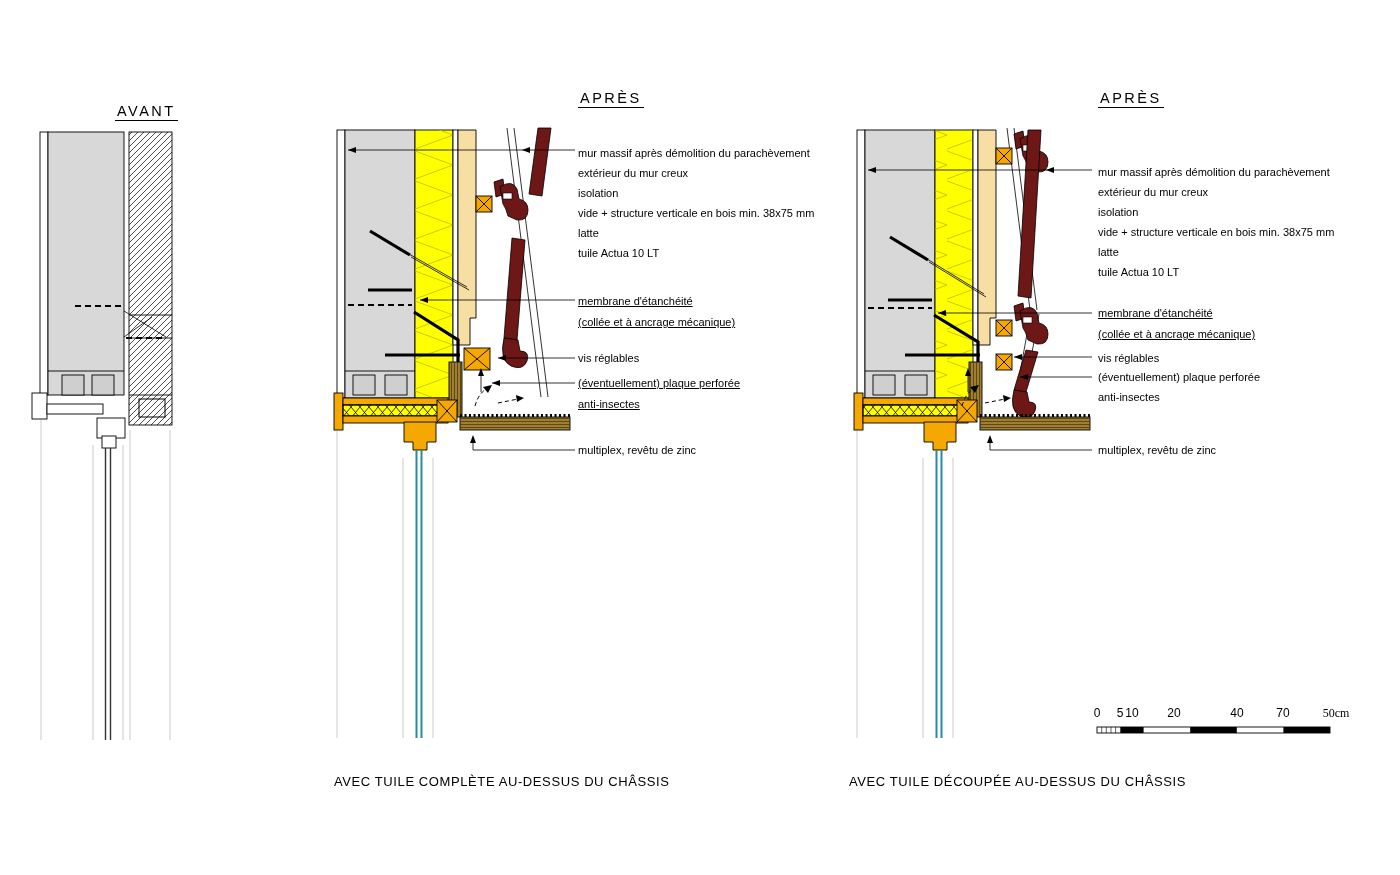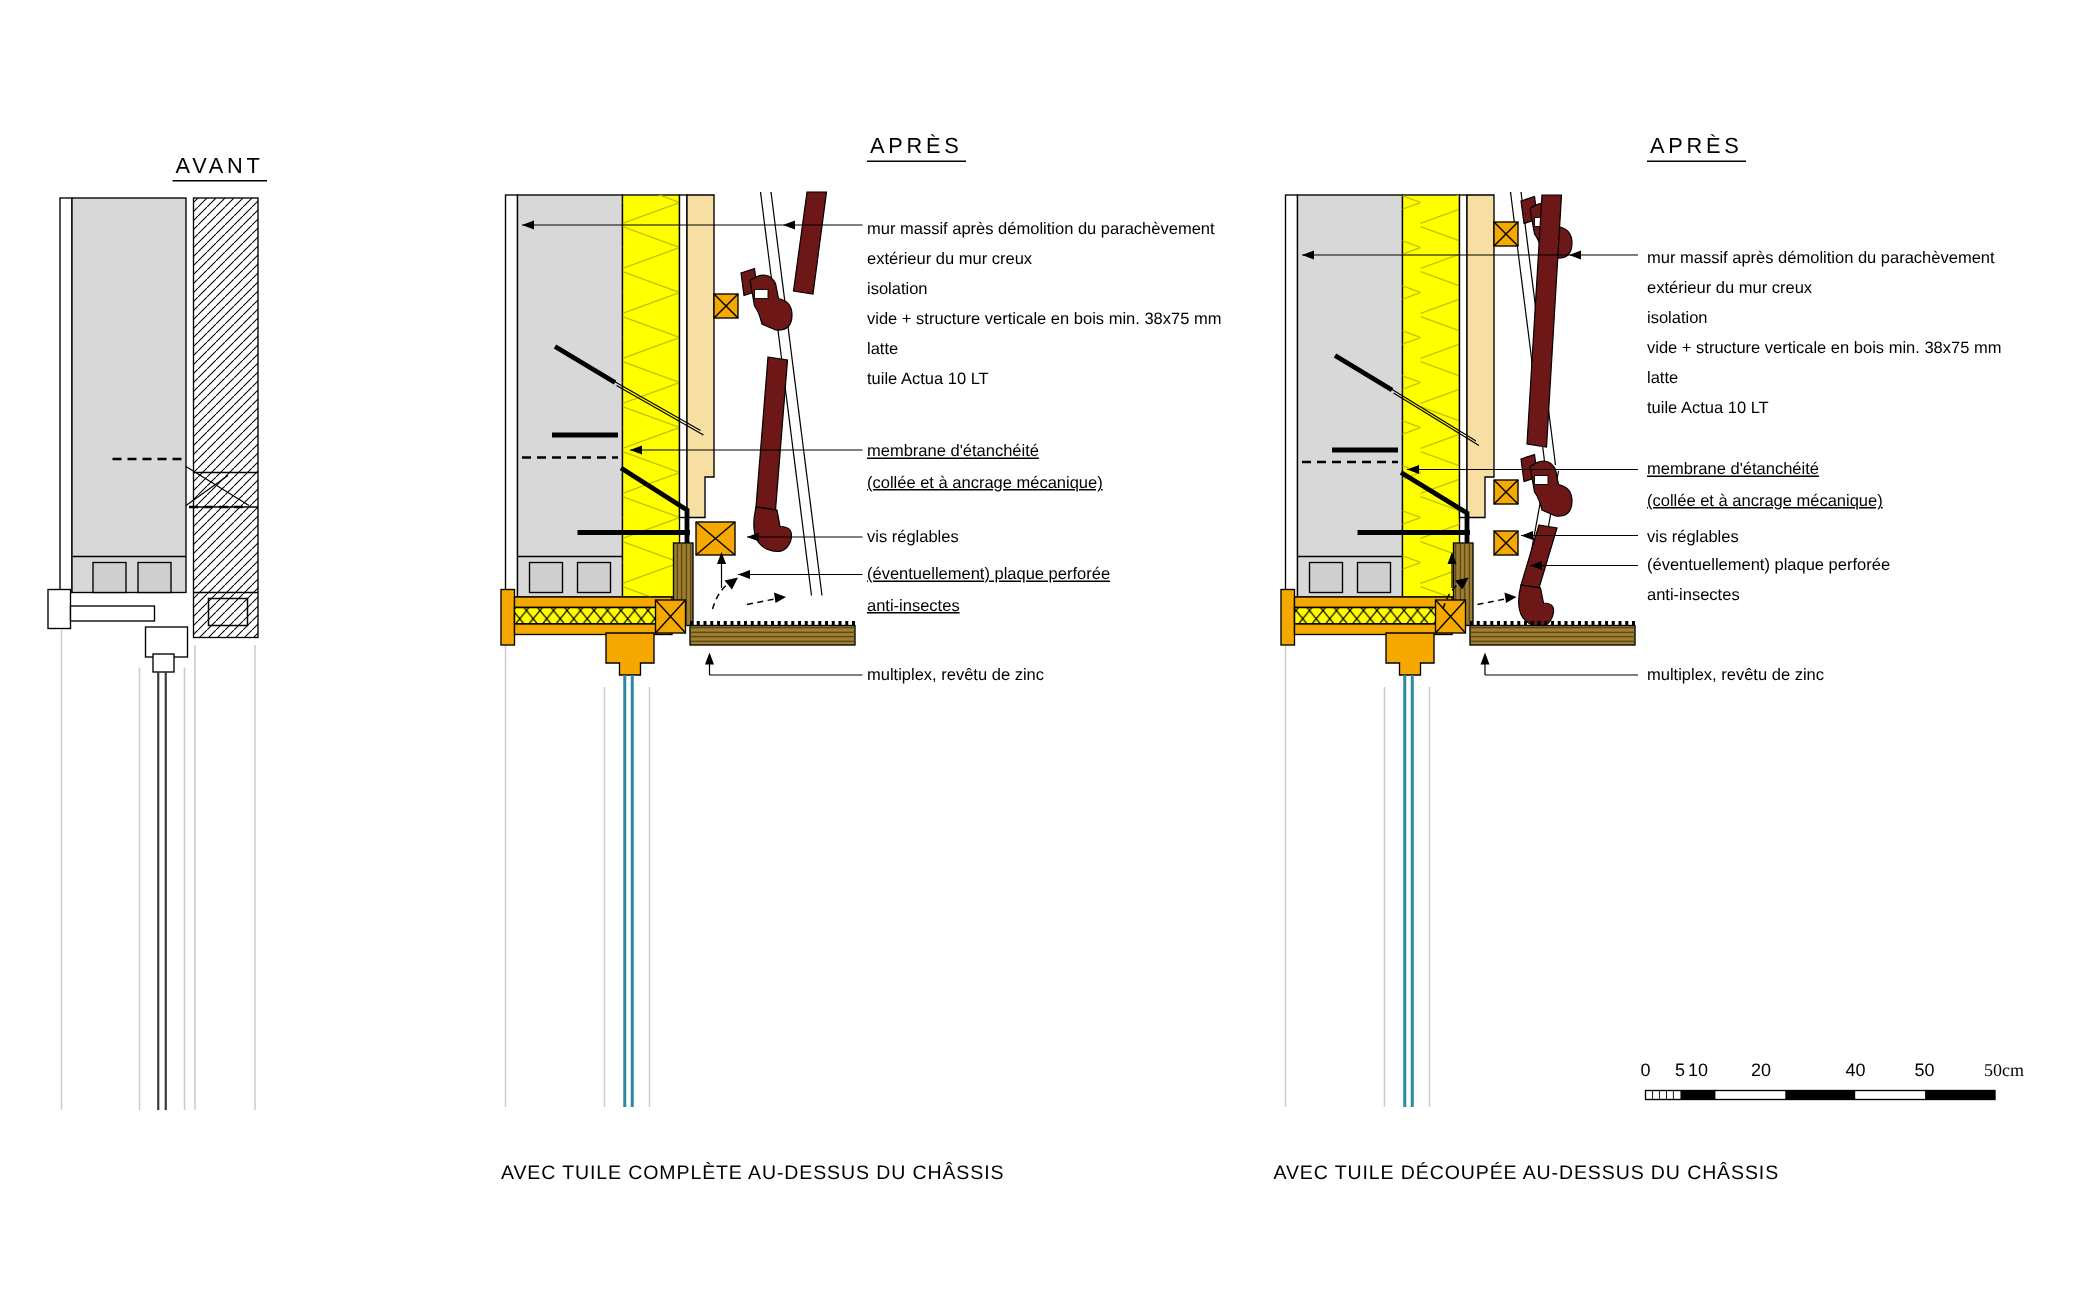--- a/index.html
+++ b/index.html
@@ -352,17 +352,17 @@
 
   <div class="caption" style="left:849px;top:774px;">AVEC TUILE DÉCOUPÉE AU-DESSUS DU CHÂSSIS</div>
   <div class="caption" style="left:334px;top:774px;">AVEC TUILE COMPLÈTE AU-DESSUS DU CHÂSSIS</div>
 
   <div class="scalebar">
     <span class="scale-label" style="left:7px;">0</span>
     <span class="scale-label" style="left:30px;">5</span>
     <span class="scale-label" style="left:42px;">10</span>
     <span class="scale-label" style="left:84px;">20</span>
     <span class="scale-label" style="left:147px;">40</span>
-    <span class="scale-label" style="left:193px;">50</span>
+    <span class="scale-label" style="left:193px;">70</span>
     <span class="scale-label" style="left:246px;font-family:Liberation Serif, serif;">50cm</span>
   </div>
 
 </div>
 
 </body></html>

